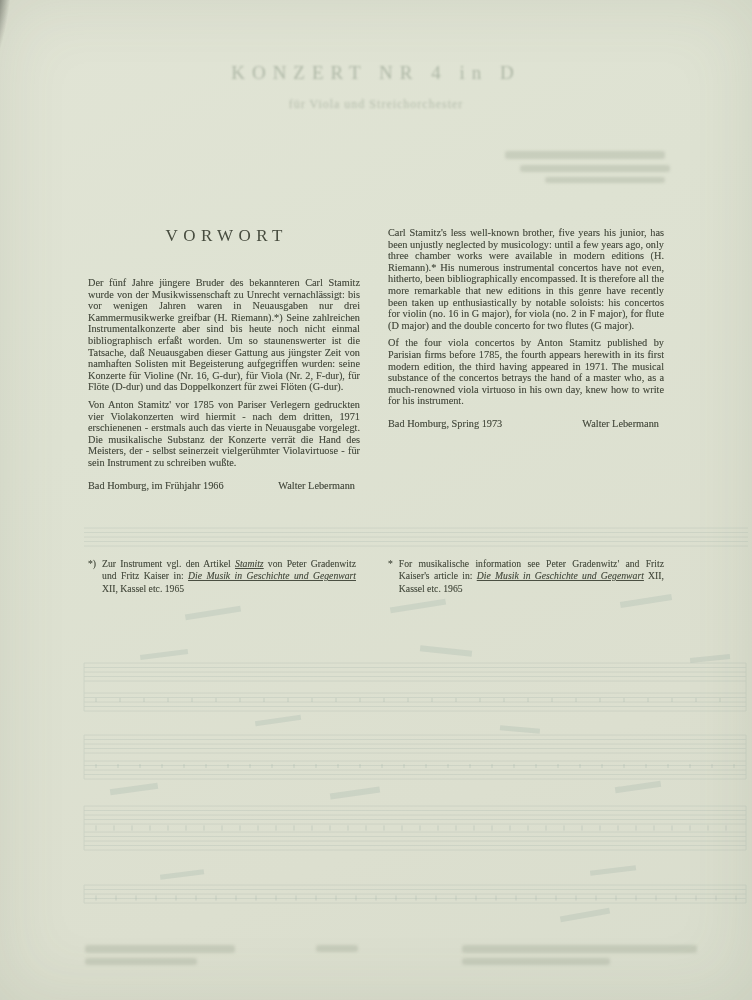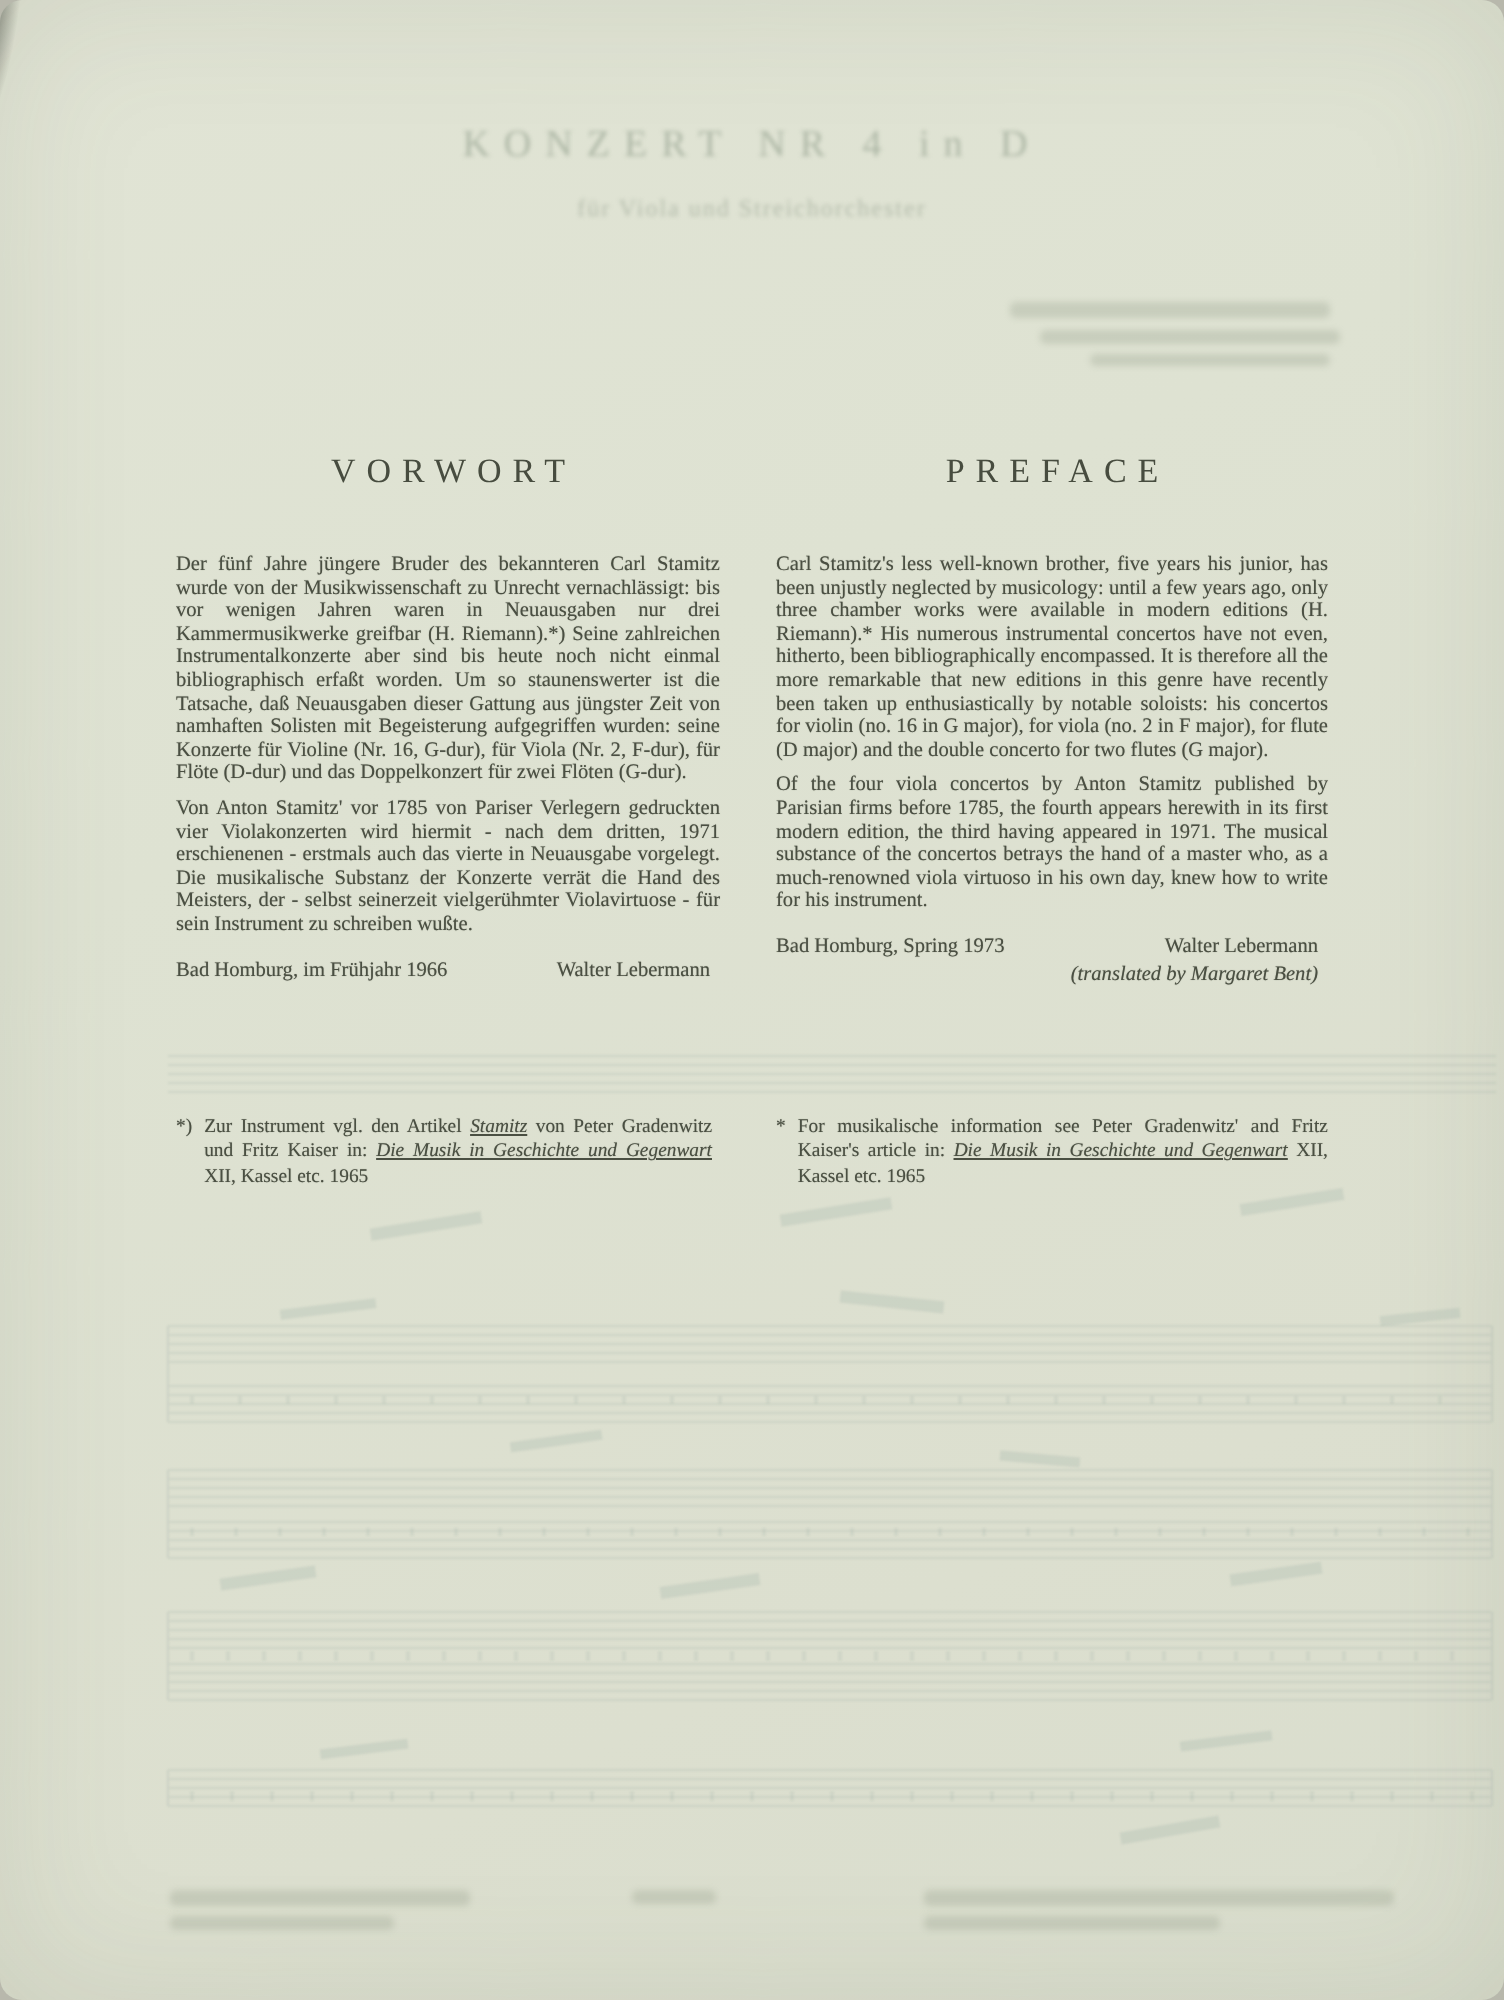--- a/index.html
+++ b/index.html
@@ -3,21 +3,20 @@
 <meta charset="utf-8">
 <style>
   html,body{margin:0;padding:0;}
   body{width:752px;height:1000px;overflow:hidden;background:#b8b8ac;}
   .page{
     position:relative;width:752px;height:1000px;overflow:hidden;
     background:linear-gradient(155deg,#e1e4d5 0%,#dee2d2 35%,#dcdfcf 75%,#d9ddcd 100%);
     font-family:"Liberation Serif","DejaVu Serif",serif;
     color:#4a4f42;
     box-shadow:inset 0 0 70px rgba(90,100,75,0.12);
-    border-radius:11px;
   }
   
   .edge-shadow{
     position:absolute;left:0;top:0;width:140px;height:240px;pointer-events:none;
     background:radial-gradient(ellipse 70px 190px at -38px -40px,rgba(12,16,10,0.95) 35%,rgba(12,16,10,0) 72%);
   }
   
   .ghost{position:absolute;left:0;top:0;width:752px;height:1000px;pointer-events:none;}
   .ghost-title{
     position:absolute;left:0;top:62px;width:752px;text-align:center;
@@ -110,28 +109,26 @@
     <h1>VORWORT</h1>
     <p>Der fünf Jahre jüngere Bruder des bekannteren Carl Stamitz wurde von der Musikwissenschaft zu Unrecht vernachlässigt: bis vor wenigen Jahren waren in Neuausgaben nur drei Kammermusikwerke greifbar (H. Riemann).*) Seine zahlreichen Instrumentalkonzerte aber sind bis heute noch nicht einmal bibliographisch erfaßt worden. Um so staunenswerter ist die Tatsache, daß Neuausgaben dieser Gattung aus jüngster Zeit von namhaften Solisten mit Begeisterung aufgegriffen wurden: seine Konzerte für Violine (Nr. 16, G-dur), für Viola (Nr. 2, F-dur), für Flöte (D-dur) und das Doppelkonzert für zwei Flöten (G-dur).</p>
     <p>Von Anton Stamitz' vor 1785 von Pariser Verlegern gedruckten vier Violakonzerten wird hiermit - nach dem dritten, 1971 erschienenen - erstmals auch das vierte in Neuausgabe vorgelegt. Die musikalische Substanz der Konzerte verrät die Hand des Meisters, der - selbst seinerzeit vielgerühmter Violavirtuose - für sein Instrument zu schreiben wußte.</p>
     <div class="sig-row">
       <span>Bad Homburg, im Frühjahr 1966</span>
       <span>Walter Lebermann</span>
     </div>
   </section>
 
   <section class="col col-en" lang="en">
-    <h1>PREFACE</h1>
     <p>Carl Stamitz's less well-known brother, five years his junior, has been unjustly neglected by musicology: until a few years ago, only three chamber works were available in modern editions (H. Riemann).* His numerous instrumental concertos have not even, hitherto, been bibliographically encompassed. It is therefore all the more remarkable that new editions in this genre have recently been taken up enthusiastically by notable soloists: his concertos for violin (no. 16 in G major), for viola (no. 2 in F major), for flute (D major) and the double concerto for two flutes (G major).</p>
     <p>Of the four viola concertos by Anton Stamitz published by Parisian firms before 1785, the fourth appears herewith in its first modern edition, the third having appeared in 1971. The musical substance of the concertos betrays the hand of a master who, as a much-renowned viola virtuoso in his own day, knew how to write for his instrument.</p>
     <div class="sig-row">
       <span>Bad Homburg, Spring 1973</span>
       <span>Walter Lebermann</span>
     </div>
-    <div class="trans-row">(translated by Margaret Bent)</div>
   </section>
 
   <div class="footnote fn-de" lang="de">
     <span class="fn-marker">*)</span>
     <span class="fn-body"><span>Zur Instrument vgl. den Artikel </span><span class="it">Stamitz</span><span> von Peter Gradenwitz und Fritz Kaiser in: </span><span class="it">Die Musik in Geschichte und Gegenwart</span><span> XII, Kassel etc. 1965</span></span>
   </div>
 
   <div class="footnote fn-en" lang="en">
     <span class="fn-marker">*</span>
     <span class="fn-body"><span>For musikalische information see Peter Gradenwitz' and Fritz Kaiser's article in: </span><span class="it">Die Musik in Geschichte und Gegenwart</span><span> XII, Kassel etc. 1965</span></span>

